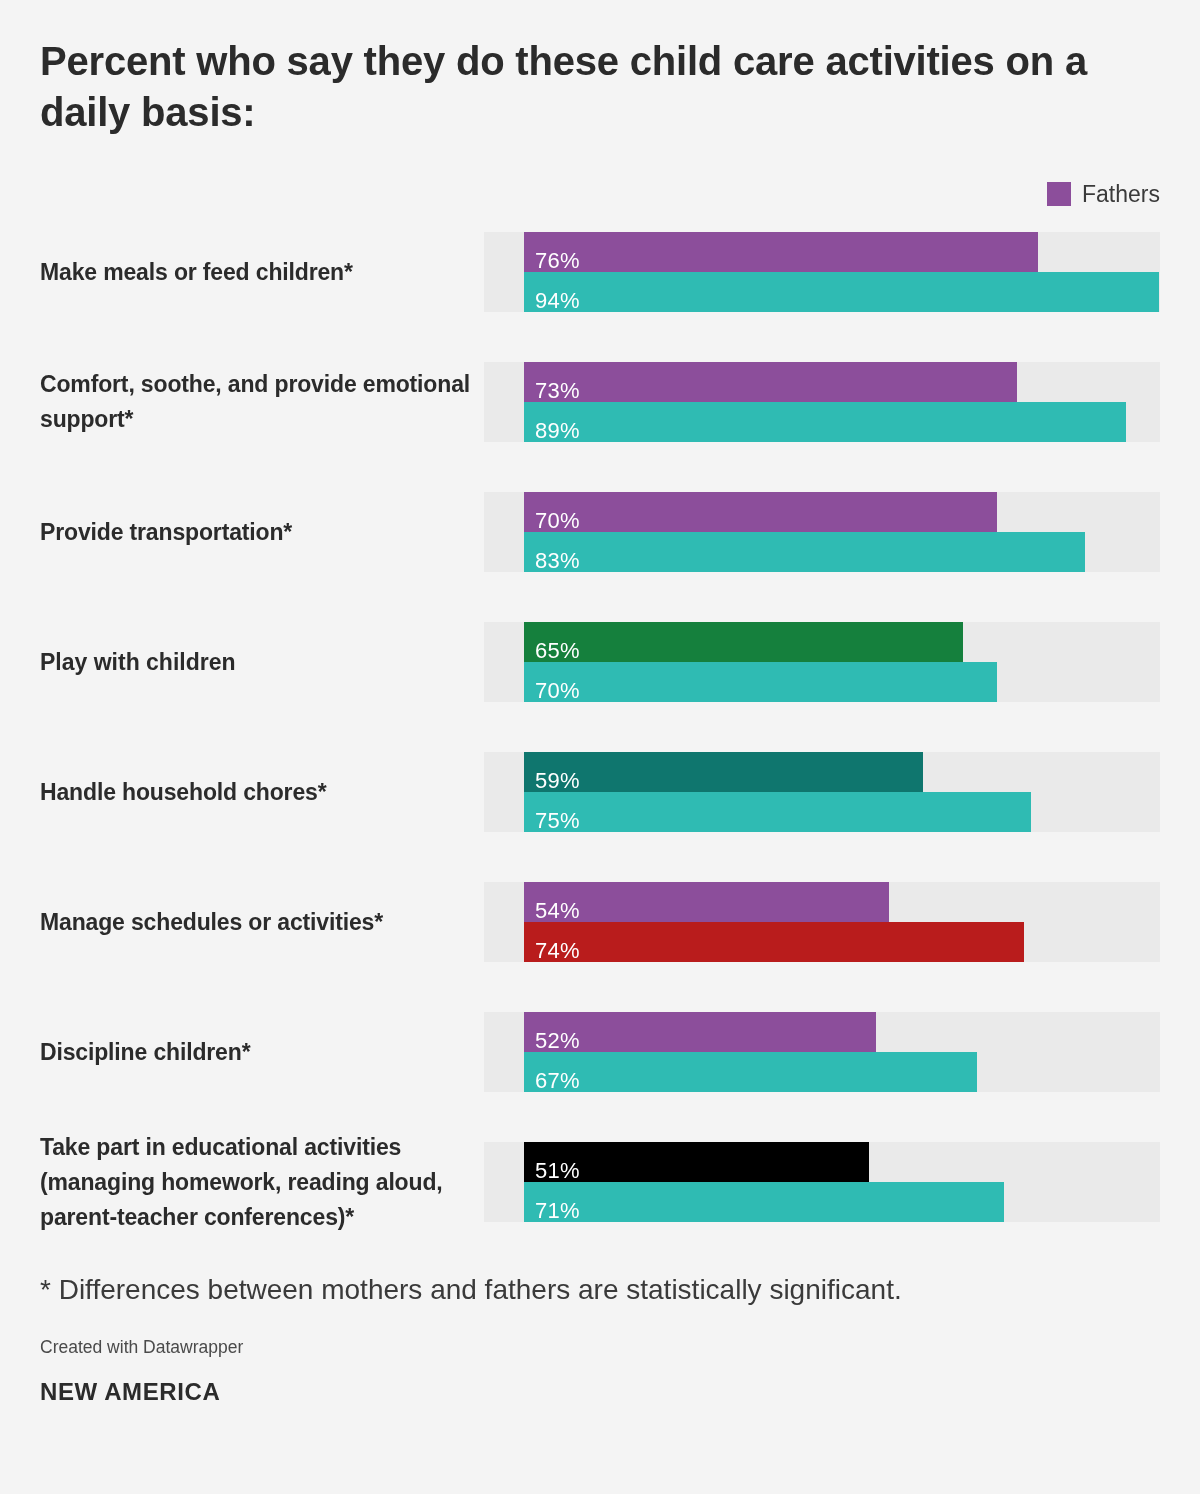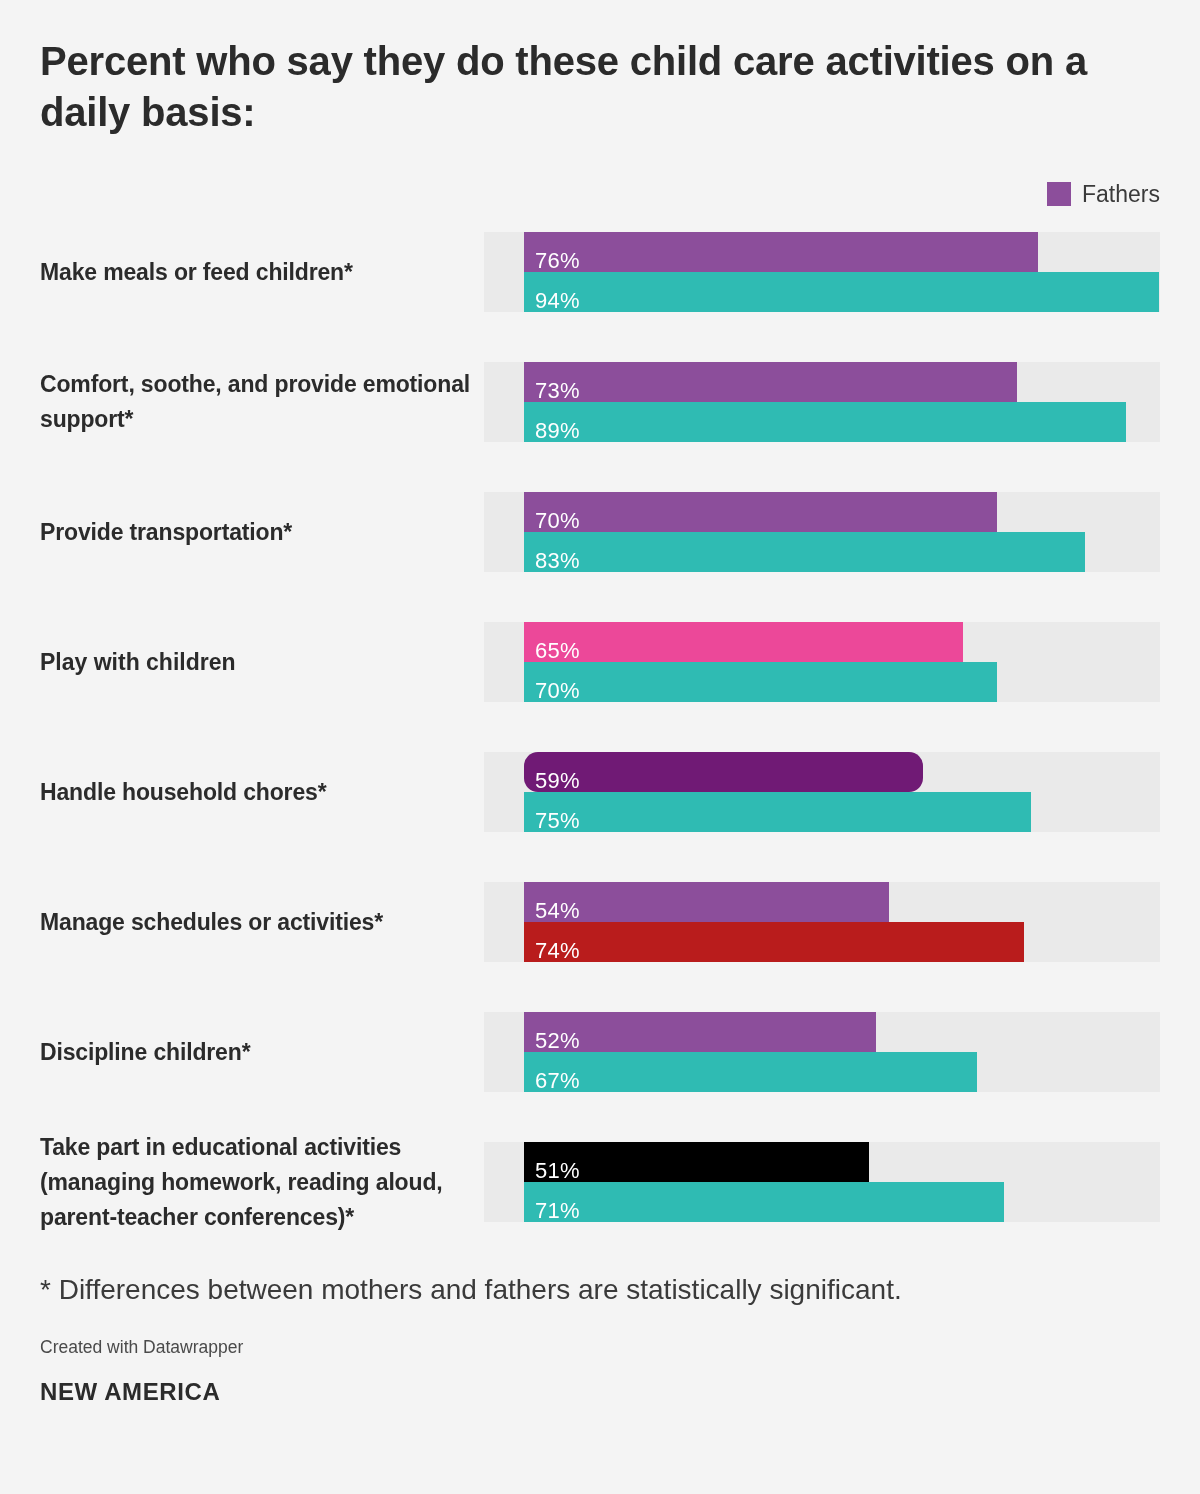--- a/index.html
+++ b/index.html
@@ -208,36 +208,36 @@
             <div class="bar-fill" style="width: 83%; background: rgb(47, 187, 179);">
               <span class="bar-value">83%</span>
             </div>
           </div>
         </div>
       </div>
       <div class="bar-group">
         <div class="row-label regular">Play with children</div>
         <div class="bars">
           <div class="bar-track">
-            <div class="bar-fill" style="width: 65%; background: #ec4899;">
+            <div class="bar-fill" style="width: 65%; background: #15803d;">
               <span class="bar-value">65%</span>
             </div>
           </div>
           <div class="bar-track">
             <div class="bar-fill" style="width: 70%; background: rgb(47, 187, 179);">
               <span class="bar-value">70%</span>
             </div>
           </div>
         </div>
       </div>
       <div class="bar-group">
         <div class="row-label bold">Handle household chores*</div>
         <div class="bars">
           <div class="bar-track">
-            <div class="bar-fill" style="width: 59%; background: #701a75; border-radius: 14px;">
+            <div class="bar-fill" style="width: 59%; background: #0f766e;">
               <span class="bar-value">59%</span>
             </div>
           </div>
           <div class="bar-track">
             <div class="bar-fill" style="width: 75%; background: rgb(47, 187, 179);">
               <span class="bar-value">75%</span>
             </div>
           </div>
         </div>
       </div>

